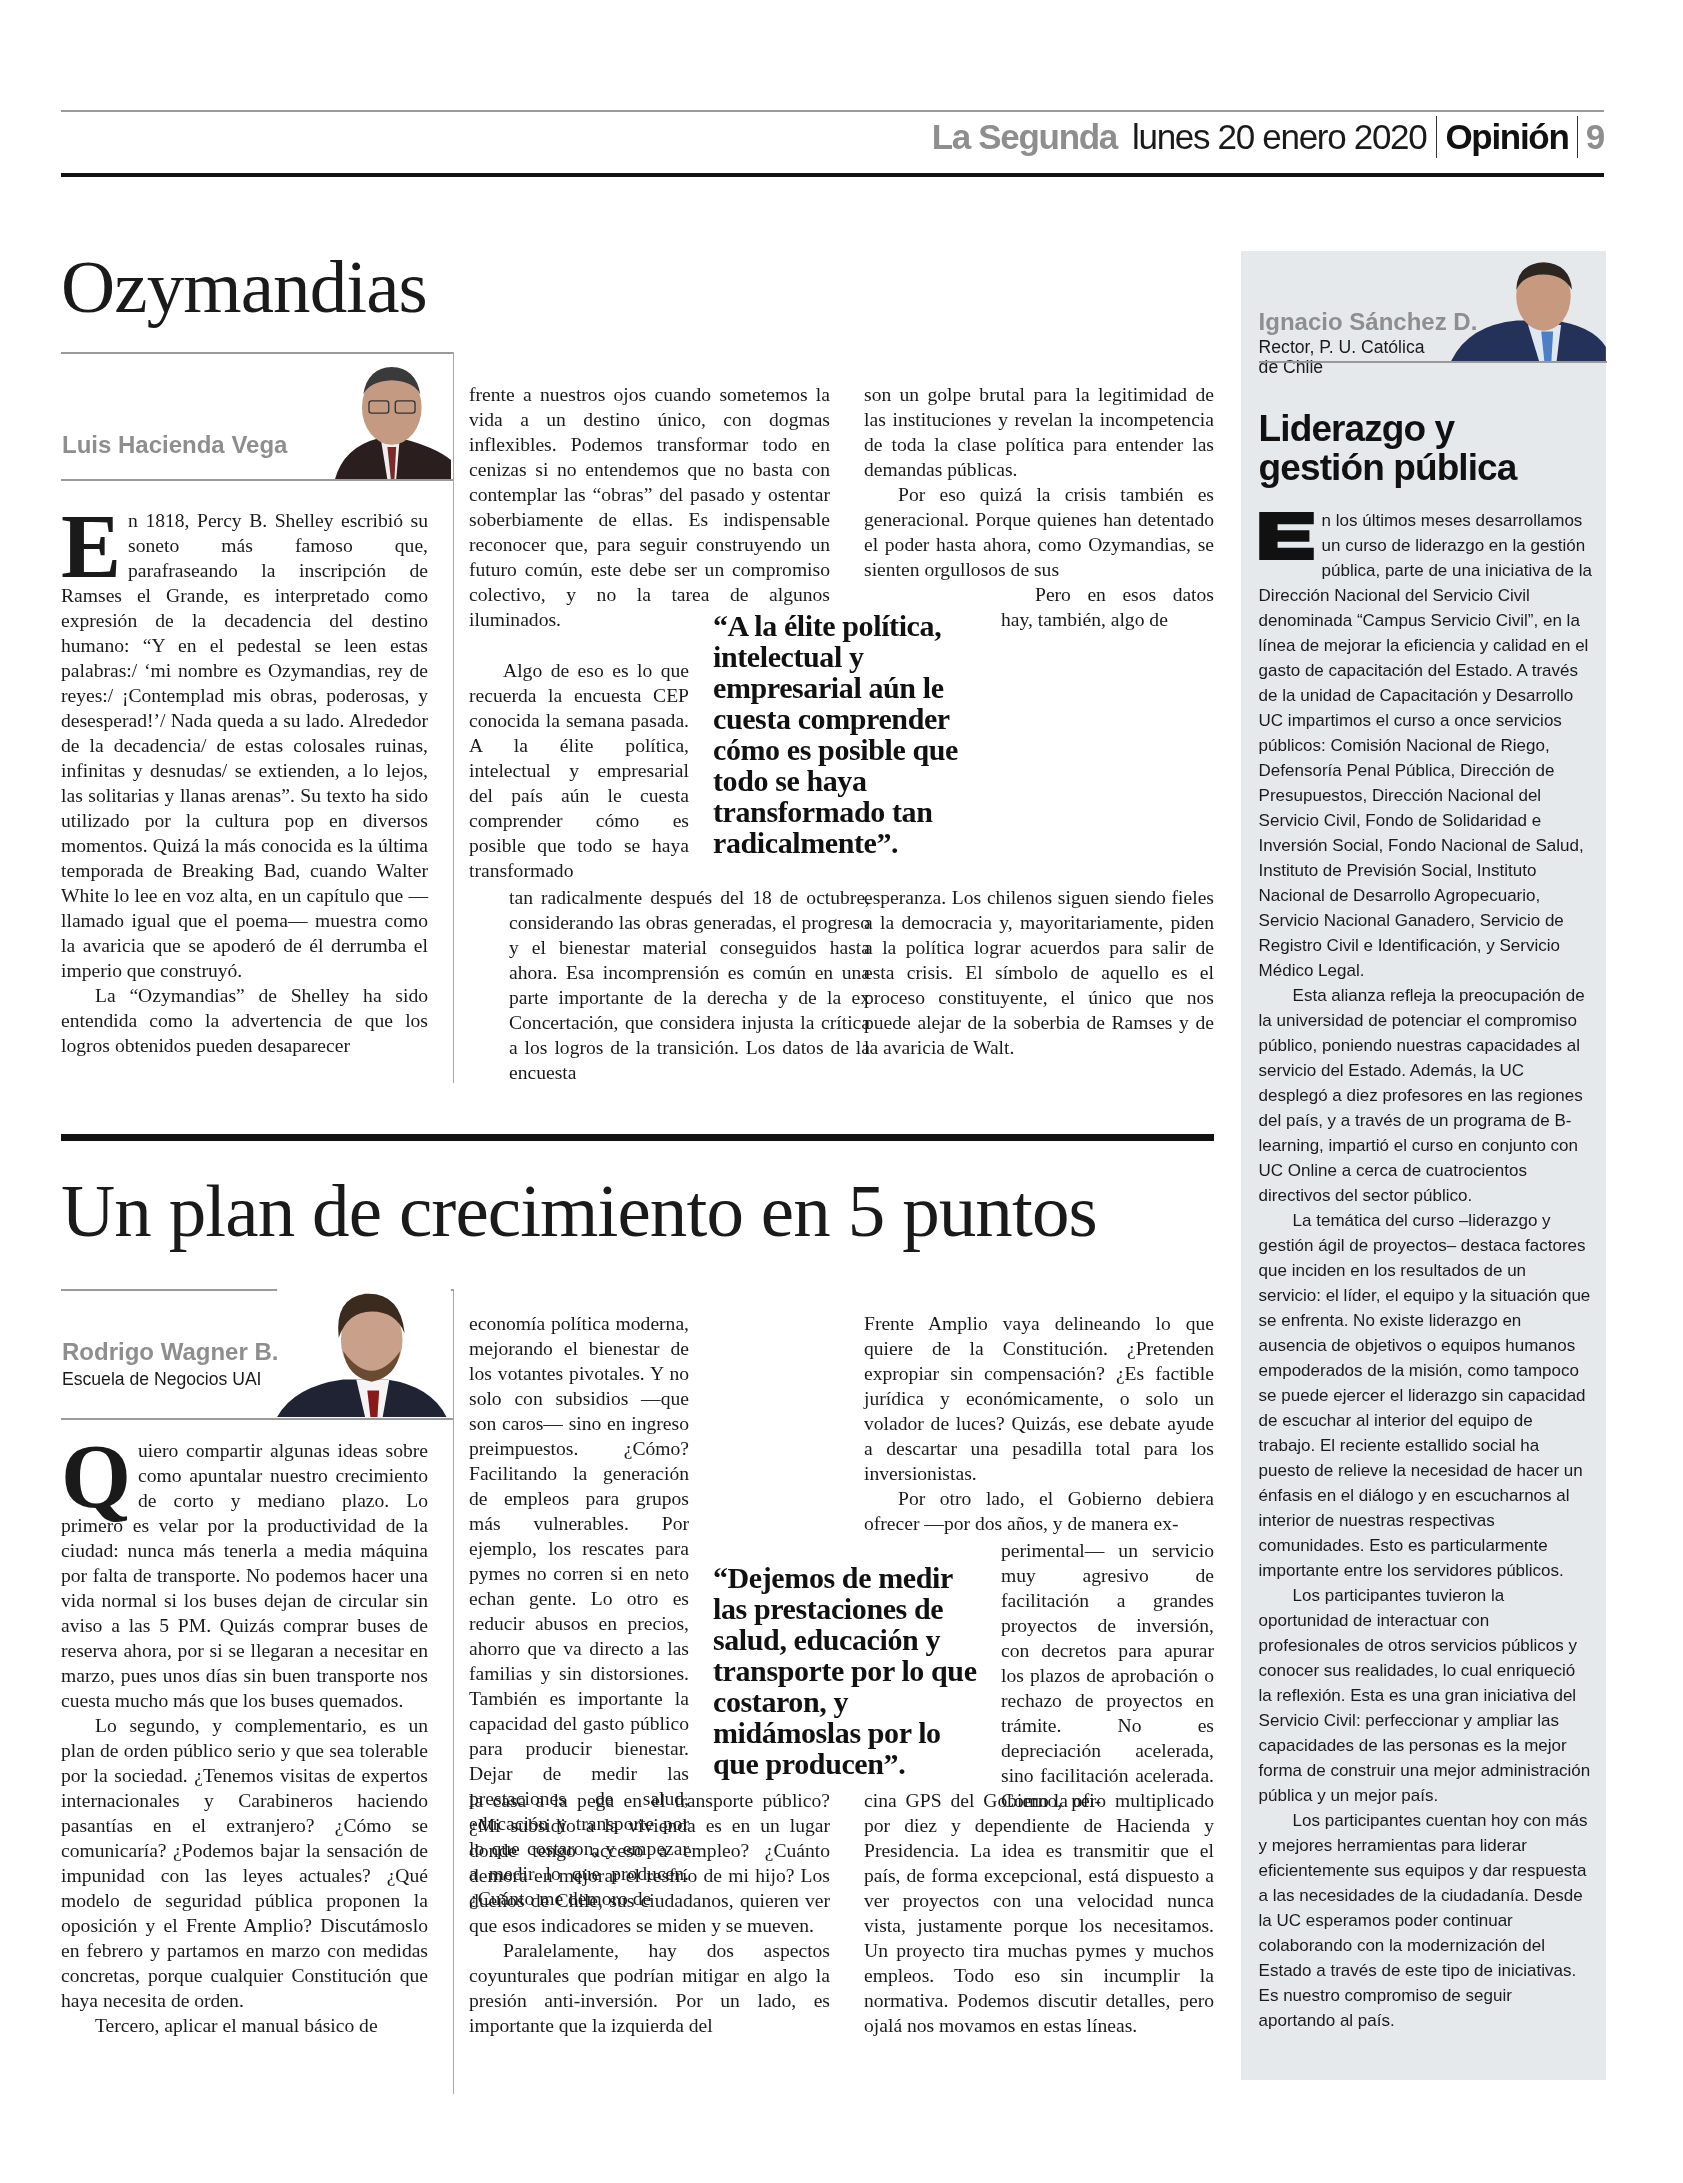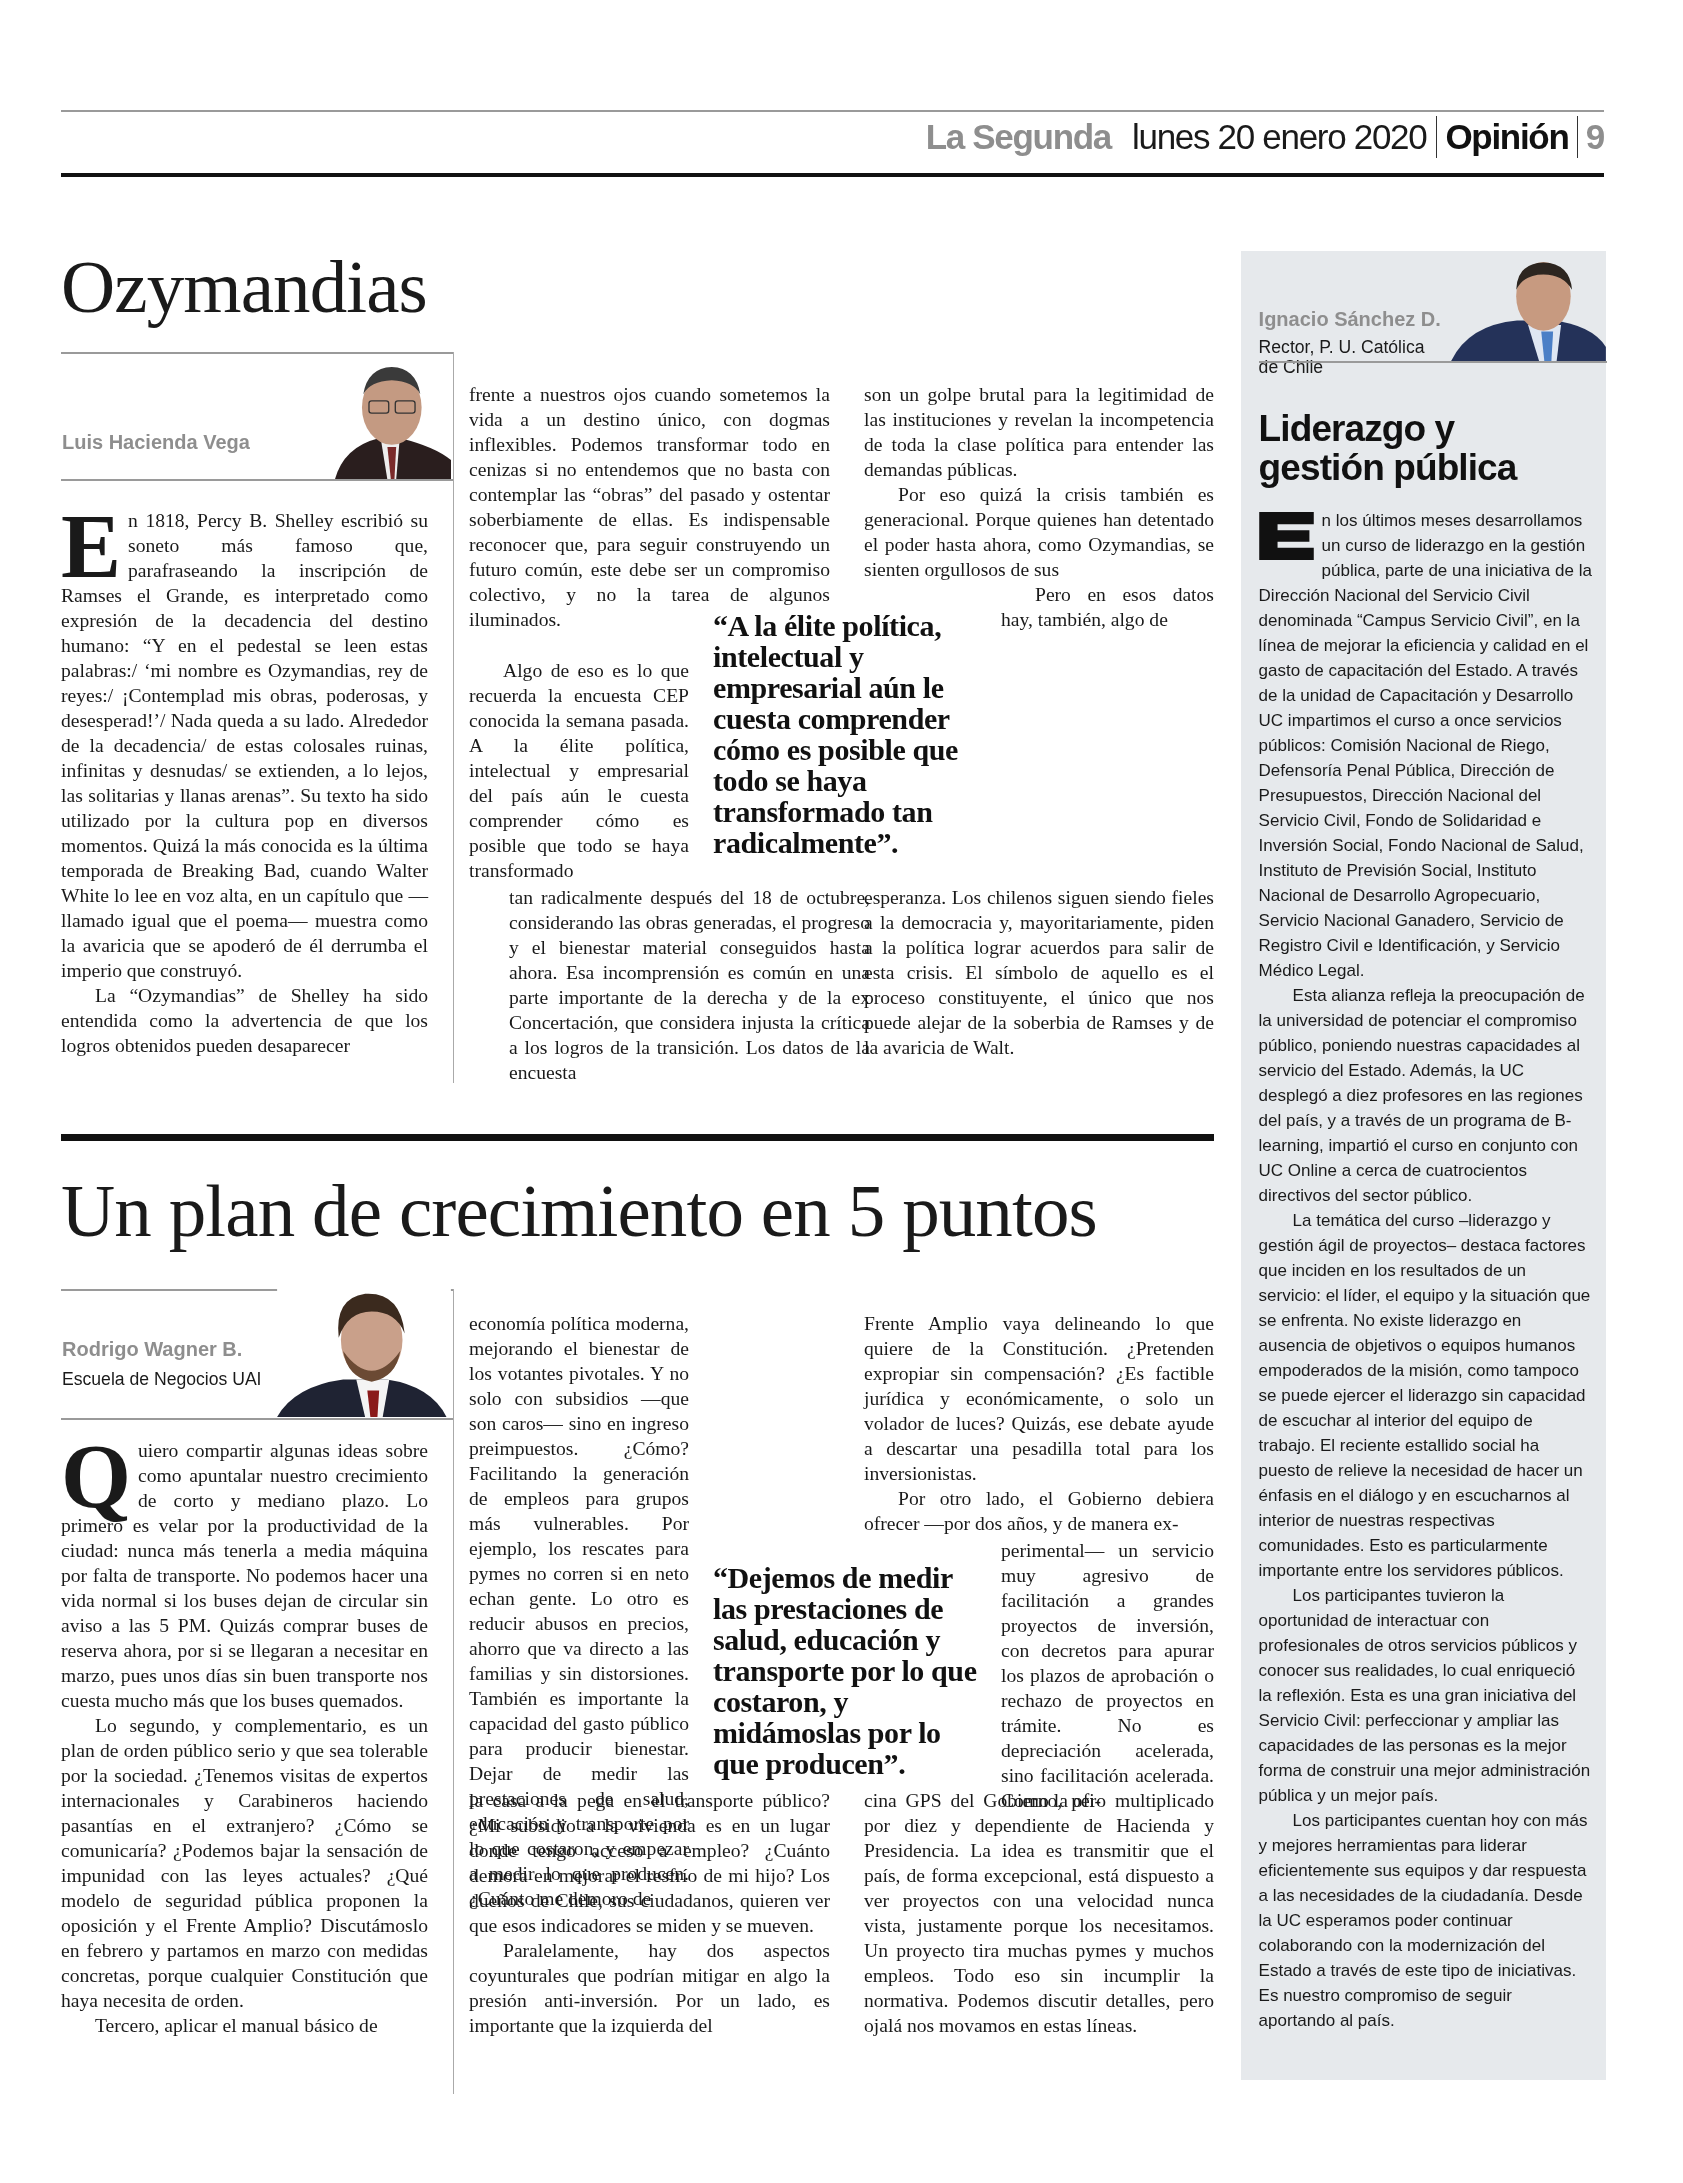--- a/index.html
+++ b/index.html
@@ -2,33 +2,33 @@
 <html style="font-size:7px"><head>
 <meta charset="utf-8">
 <style>
   html, body { margin:0; padding:0; background:#fff; }
   body { width:1684px; height:2183px; position:relative; overflow:hidden; color:#1a1a1a; }
 
   
   .rule-thin { position:absolute; left:61px; width:1543px; height:2.2px; background:#9a9a9a; top:110px; }
   .rule-thick { position:absolute; left:61px; width:1543px; height:4px; background:#111; top:173px; }
   .masthead { position:absolute; top:115px; right:80px; height:44px; display:flex; align-items:center; font-family:"Liberation Sans", sans-serif; font-size:35px; letter-spacing:-1.3px; }
-  .masthead .brand { color:#8e8e8e; font-weight:bold; margin-right:21px; }
+  .masthead .brand { color:#8e8e8e; font-weight:bold; margin-right:15px; }
   .masthead .date { color:#1a1a1a; margin-right:9.7px; }
   .masthead .sep { width:1.3px; height:42px; background:#333; margin-right:8px; }
   .masthead .section { font-weight:bold; color:#111; margin-right:8px; }
   .masthead .page { color:#8e8e8e; font-weight:bold; }
 
   
   .title { position:absolute; font-family:"Liberation Serif", serif; font-size:75px; color:#1a1a1a; letter-spacing:-0.9px; line-height:1; }
   .hr-gray { position:absolute; height:2.2px; background:#9a9a9a; }
   .hr-black { position:absolute; height:6.6px; background:#111; }
   .vr { position:absolute; width:1.3px; background:#aaa; }
 
-  .byline-name { position:absolute; font-family:"Liberation Sans", sans-serif; font-weight:bold; color:#8e8e8e; font-size:20px; }
+  .byline-name { position:absolute; font-family:"Liberation Sans", sans-serif; font-weight:bold; color:#8e8e8e; font-size:24px; }
   .byline-sub { position:absolute; font-family:"Liberation Sans", sans-serif; color:#1a1a1a; font-size:17.6px; line-height:20px; }
 
   .photo { position:absolute; overflow:hidden; }
 
   .col { position:absolute; font-family:"Liberation Serif", serif; font-size:19.6px; line-height:25px; text-align:justify; hyphens:auto; color:#1a1a1a; }
   .col p { margin:0; text-indent:34px; }
   .col p.first { text-indent:0; }
   .dropcap { float:left; font-family:"Liberation Serif", serif; font-weight:bold; font-size:90px; line-height:70px; margin:3.5px 7px 0 0; color:#1a1a1a; }
 
   .pullquote { position:absolute; font-family:"Liberation Serif", serif; font-weight:bold; font-size:30px; line-height:31px; color:#111; letter-spacing:-0.4px; }

